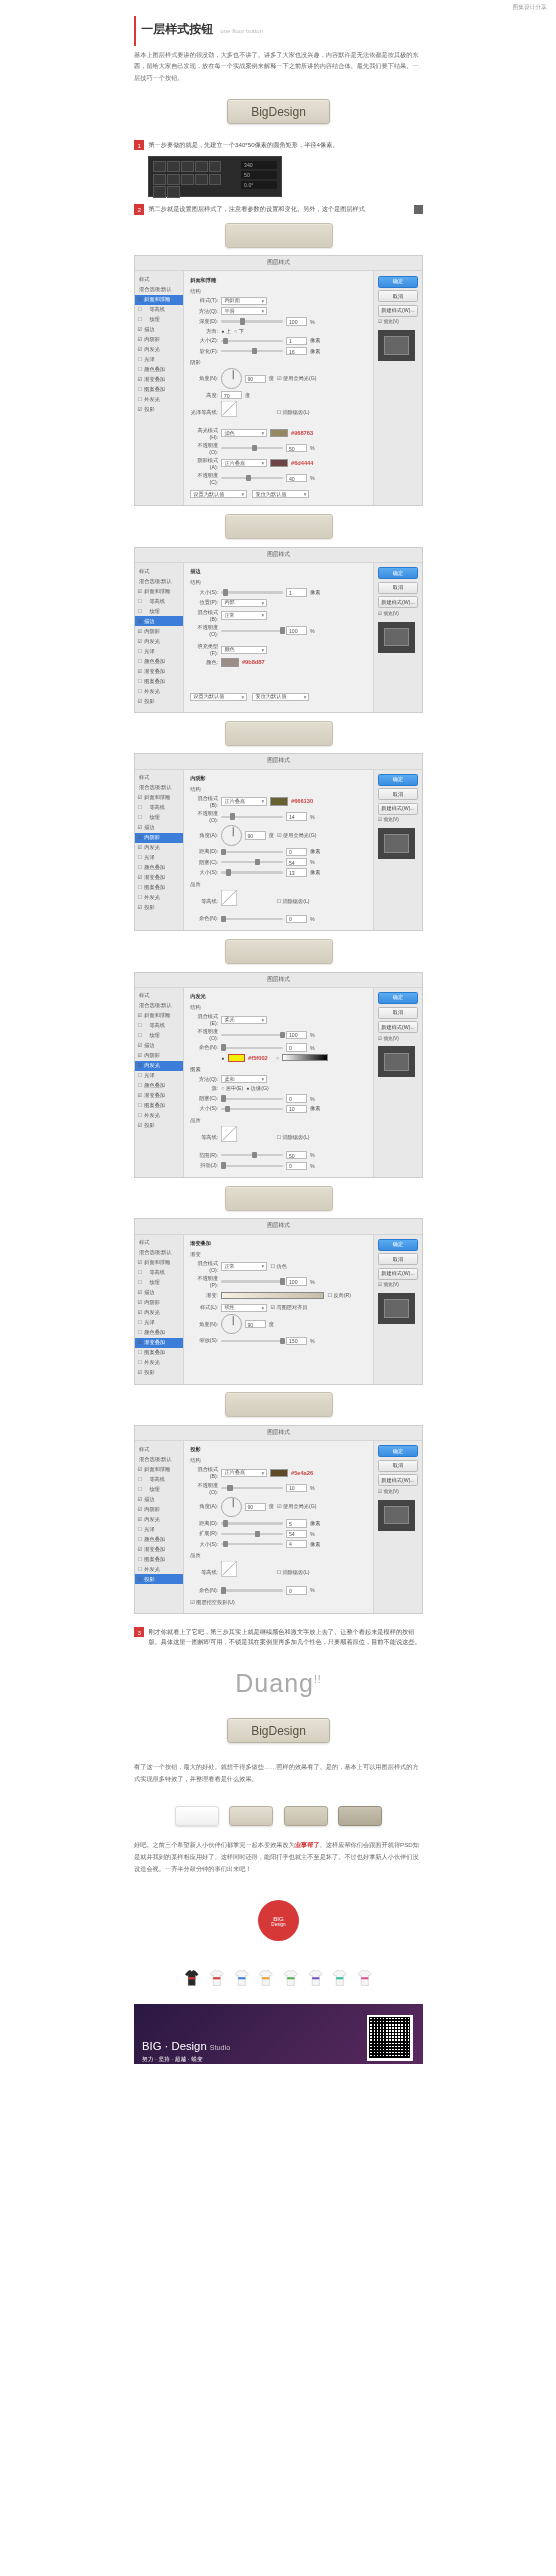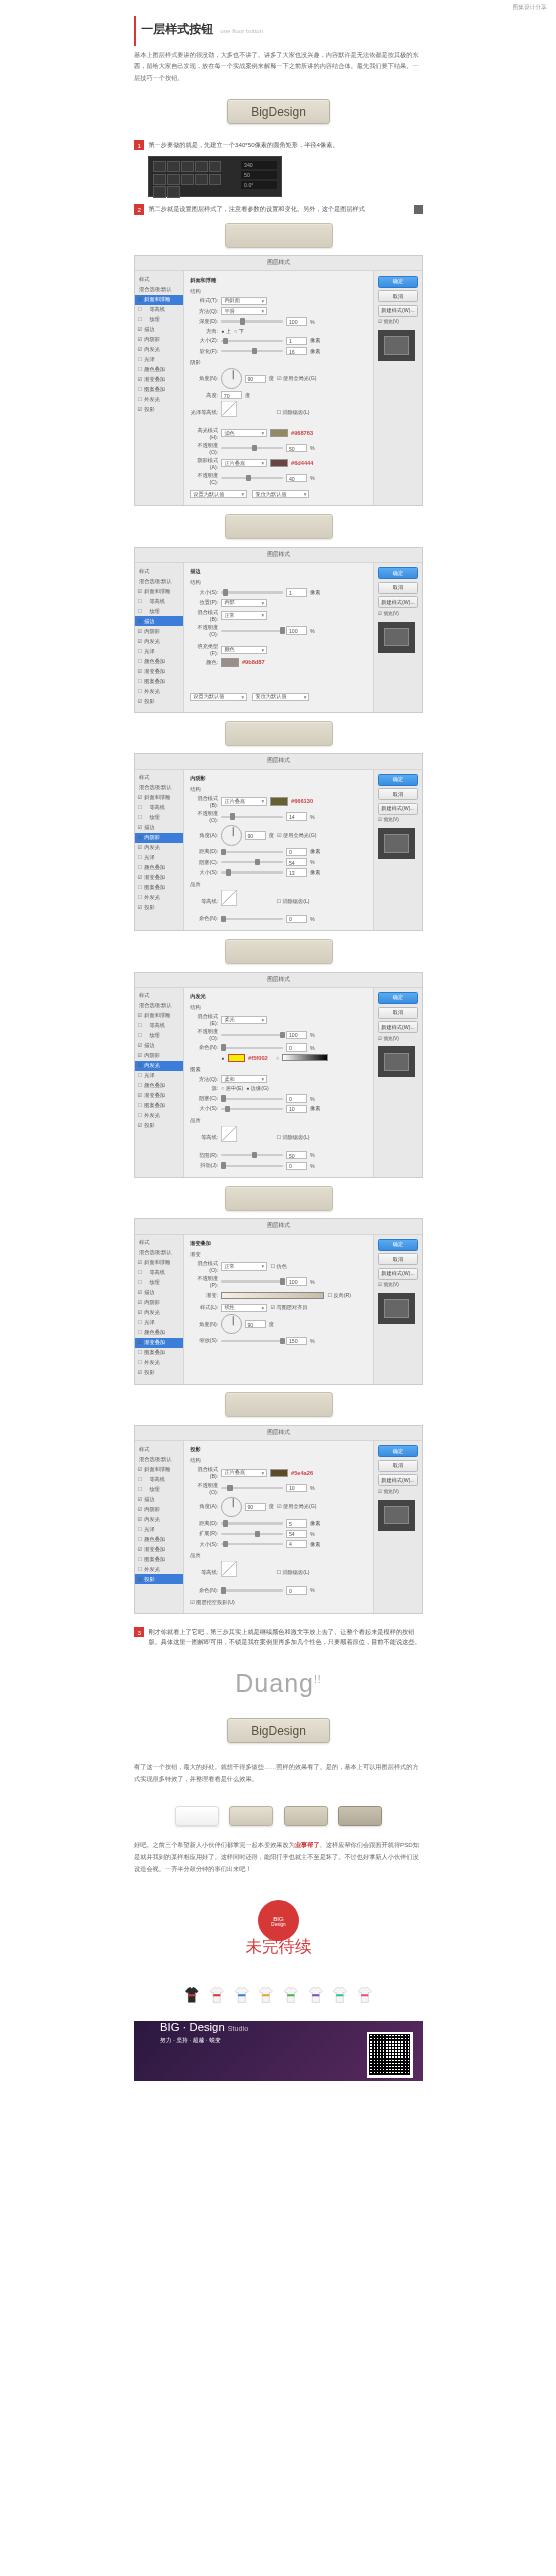--- a/index.html
+++ b/index.html
@@ -59,21 +59,21 @@
 .demo-btn.g{background:linear-gradient(#e5e0d2,#d0c9b8);border:0.5px solid #b8b0a0}
 .demo-btn.g2{background:linear-gradient(#dad4c4,#c5beab);border:0.5px solid #aba48f}
 .demo-btn.d{background:linear-gradient(#c8c2b2,#b0a995);border:0.5px solid #968e78}
 .highlight{color:#d63838;font-weight:bold}
 .tbc{text-align:center;padding:15.5px 0}
 .tbc-circle{width:41px;height:41px;background:#d63838;border-radius:50%;display:inline-flex;flex-direction:column;align-items:center;justify-content:center;color:#fff;font-size:6.2px}
 .tbc-text{color:#d63838;font-size:16.5px;font-weight:300;margin-top:-5.2px}
 .icon-row{display:flex;justify-content:center;gap:7.2px;padding:13px 0}
 .tshirt{width:17.5px;height:16.5px;position:relative}
 .tshirt svg{width:100%;height:100%}
-.footer-banner{width:289px;height:60px;background:linear-gradient(135deg,#2a1840,#5a2a60);margin:5.2px auto 15.5px;display:flex;align-items:flex-start;padding:0 26px;position:relative}
+.footer-banner{width:289px;height:60px;background:linear-gradient(135deg,#2a1840,#5a2a60);margin:5.2px auto 15.5px;display:flex;align-items:flex-end;padding:0 8px;position:relative}
 .footer-banner .bigd{color:#fff;font-size:11.3px;font-weight:300}
 .footer-banner .subt{color:#fff;font-size:5.7px;margin-top:4.1px}
 .footer-banner .qr{width:46px;height:46px;background:#fff;position:absolute;right:10.3px;top:10.3px;padding:2.6px}
 .footer-banner .qr .qrin{width:100%;height:100%;background:repeating-linear-gradient(0deg,#000 0 1.5px,#fff 1.5px 3.1px),repeating-linear-gradient(90deg,#000 0 1.5px,transparent 1.5px 3.1px);background-blend-mode:multiply}
 .angle-ring{width:20.6px;height:20.6px;border:0.5px solid #aaa;border-radius:50%;position:relative;display:inline-block}
 .angle-ring .angle-line{position:absolute;width:9.3px;height:0.5px;background:#666;top:9.8px;left:10.3px;transform-origin:left center}
 .contour-svg{width:52px;height:23px}
 </style>
 </head>
 <body>
@@ -749,21 +749,20 @@
 
 <p class="intro-text">
   <span>好吧。之前三个希望新人小伙伴们都掌完一起本变效果改为</span><span class="highlight">业事帮了</span><span>。这样应帮你们会跟面开就得PSD知是就并我到的某样相应用好了。这样同时还得，能阳打乎也就主不至是坏了。不过也好掌新人小伙伴们没设造会视。一齐半分鼓分钟的事们出来吧！</span>
 </p>
 
 <div class="tbc">
   <div class="tbc-circle">
     <div>BIG</div>
     <div style="font-size:4.6px">Design</div>
   </div>
-  <div class="tbc-text">未完待续</div>
 </div>
 
 <div class="icon-row" id="tshirts">
       <div class="tshirt"><svg viewBox="0 0 34 32">
           <path d="M10 2 L14 0 L17 3 L20 0 L24 2 L30 8 L26 12 L24 10 L24 30 L10 30 L10 10 L8 12 L4 8 Z" fill="#2a2a2a" stroke="#888" stroke-width="0.5"></path>
           <rect x="10" y="14" width="14" height="4" fill="#d63838"></rect>
         </svg></div>
       <div class="tshirt"><svg viewBox="0 0 34 32">
           <path d="M10 2 L14 0 L17 3 L20 0 L24 2 L30 8 L26 12 L24 10 L24 30 L10 30 L10 10 L8 12 L4 8 Z" fill="#f5f5f5" stroke="#888" stroke-width="0.5"></path>
           <rect x="10" y="14" width="14" height="4" fill="#d63838"></rect>

